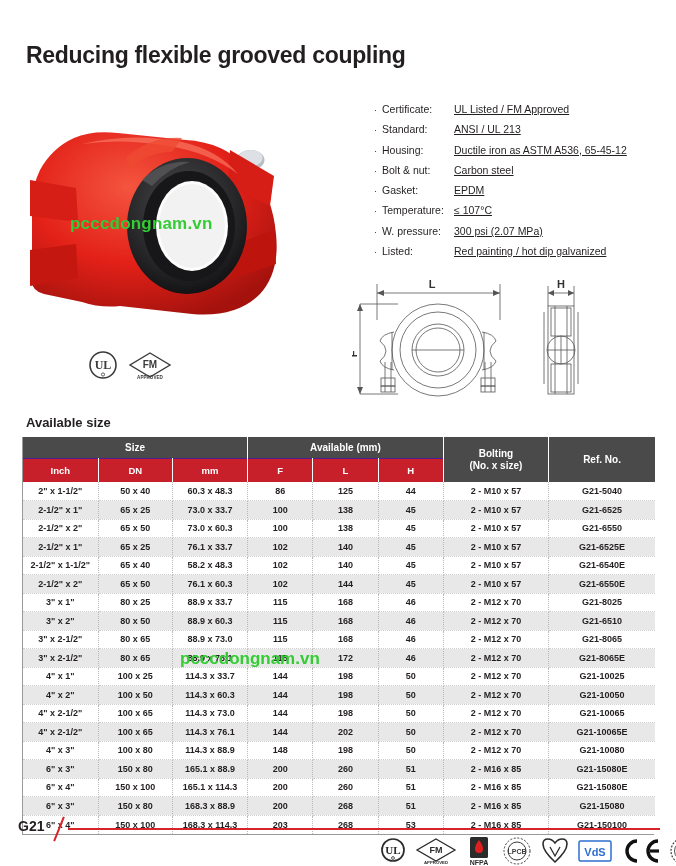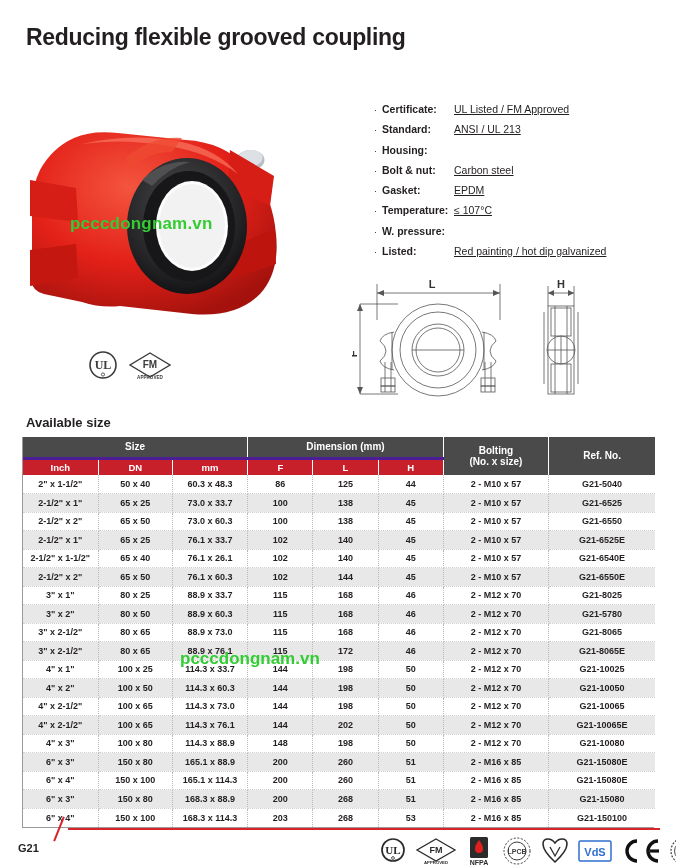--- a/index.html
+++ b/index.html
@@ -11,21 +11,21 @@
     font-family: "Liberation Sans", sans-serif;
     color: #231f20;
     position: relative;
     overflow: hidden;
   }
 
   
   .page-title {
     position: absolute;
     left: 26px;
-    top: 24px;
+    top: 42px;
     font-size: 23px;
     font-weight: bold;
     letter-spacing: -0.3px;
     color: #231f20;
   }
 
   
   .photo-area {
     position: absolute;
     left: 22px;
@@ -68,21 +68,21 @@
     font-size: 10.5px;
     line-height: 19.3px;
     white-space: nowrap;
   }
   .spec-bullet {
     width: 8px;
     flex: none;
     font-size: 9px;
     color: #231f20;
   }
-  .spec-label { width: 72px; flex: none; font-weight: bold; }
+  .spec-label { width: 72px; flex: none; }
   .spec-value { flex: 1; text-decoration: underline; }
 
   
   .drawing {
     position: absolute;
     left: 352px;
     top: 262px;
     width: 310px;
     height: 140px;
   }
@@ -122,23 +122,23 @@
     font-weight: bold;
     height: 21px;
     border-right: 1px solid #ffffff;
     line-height: 11px;
   }
   thead th.sub {
     background: #c8202a;
     color: #ffffff;
     font-size: 9.5px;
     font-weight: bold;
-    height: 17px;
+    height: 24px;
     border-right: 1px solid #ffffff;
-    border-top: 3px solid #4c1d95;
+    border-top: 1px solid #4c1d95;
   }
   thead th.rowspan2 {
     background: #4a4a4a;
     color: #ffffff;
     font-size: 10px;
     font-weight: bold;
     border-right: 1px solid #ffffff;
     line-height: 11.5px;
   }
   thead th.rowspan2.last { border-right: none; }
@@ -169,24 +169,23 @@
     color: #33cc33;
     pointer-events: none;
     z-index: 5;
   }
 
   
   .footer-code {
     position: absolute;
     left: 18px;
     top: 818px;
-    font-size: 11px;
+    font-size: 14px;
     font-weight: bold;
     color: #231f20;
-    margin-top: 24px;
   }
   .footer-slash {
     position: absolute;
     left: 58px;
     top: 816px;
     width: 2px;
     height: 26px;
     background: #d8232a;
     transform: rotate(22deg);
   }
@@ -292,39 +291,41 @@
     <span class="spec-value">UL Listed / FM Approved</span>
   </div>
   <div class="spec-row">
     <span class="spec-bullet">·</span>
     <span class="spec-label">Standard:</span>
     <span class="spec-value">ANSI / UL 213</span>
   </div>
   <div class="spec-row">
     <span class="spec-bullet">·</span>
     <span class="spec-label">Housing:</span>
+    <span class="spec-value">Ductile iron as ASTM A536, 65-45-12</span>
   </div>
   <div class="spec-row">
     <span class="spec-bullet">·</span>
     <span class="spec-label">Bolt &amp; nut:</span>
     <span class="spec-value">Carbon steel</span>
   </div>
   <div class="spec-row">
     <span class="spec-bullet">·</span>
     <span class="spec-label">Gasket:</span>
     <span class="spec-value">EPDM</span>
   </div>
   <div class="spec-row">
     <span class="spec-bullet">·</span>
     <span class="spec-label">Temperature:</span>
     <span class="spec-value">≤ 107°C</span>
   </div>
   <div class="spec-row">
     <span class="spec-bullet">·</span>
     <span class="spec-label">W. pressure:</span>
+    <span class="spec-value">300 psi (2.07 MPa)</span>
   </div>
   <div class="spec-row">
     <span class="spec-bullet">·</span>
     <span class="spec-label">Listed:</span>
     <span class="spec-value">Red painting / hot dip galvanized</span>
   </div>
 </div>
 
 <div class="drawing">
   <svg width="310" height="140" viewBox="0 0 310 140">
@@ -400,21 +401,21 @@
           <col style="width:75px">
       <col style="width:65px">
           <col style="width:65px">
           <col style="width:65px">
       <col style="width:105px">
           <col style="width:106px">
     </colgroup>
     <thead>
       <tr>
         <th class="grp" colspan="3">Size</th>
-        <th class="grp" colspan="3">Dimension (mm)</th>
+        <th class="grp" colspan="3">Available (mm)</th>
         <th class="rowspan2" rowspan="2">
           <span>Bolting</span><br>
           <span>(No. x size)</span>
         </th>
         <th class="rowspan2 last" rowspan="2">Ref. No.</th>
       </tr>
       <tr>
         <th class="sub">Inch</th>
         <th class="sub">DN</th>
         <th class="sub">mm</th>
@@ -460,21 +461,21 @@
             <td>76.1 x 33.7</td>
             <td>102</td>
             <td>140</td>
             <td>45</td>
             <td>2 - M10 x 57</td>
             <td class="last">G21-6525E</td>
           </tr>
           <tr>
             <td>2-1/2" x 1-1/2"</td>
             <td>65 x 40</td>
-            <td>76.1 x 26.1</td>
+            <td>58.2 x 48.3</td>
             <td>102</td>
             <td>140</td>
             <td>45</td>
             <td>2 - M10 x 57</td>
             <td class="last">G21-6540E</td>
           </tr>
           <tr>
             <td>2-1/2" x 2"</td>
             <td>65 x 50</td>
             <td>76.1 x 60.3</td>
@@ -495,21 +496,21 @@
             <td class="last">G21-8025</td>
           </tr>
           <tr>
             <td>3" x 2"</td>
             <td>80 x 50</td>
             <td>88.9 x 60.3</td>
             <td>115</td>
             <td>168</td>
             <td>46</td>
             <td>2 - M12 x 70</td>
-            <td class="last">G21-5780</td>
+            <td class="last">G21-6510</td>
           </tr>
           <tr>
             <td>3" x 2-1/2"</td>
             <td>80 x 65</td>
             <td>88.9 x 73.0</td>
             <td>115</td>
             <td>168</td>
             <td>46</td>
             <td>2 - M12 x 70</td>
             <td class="last">G21-8065</td>

